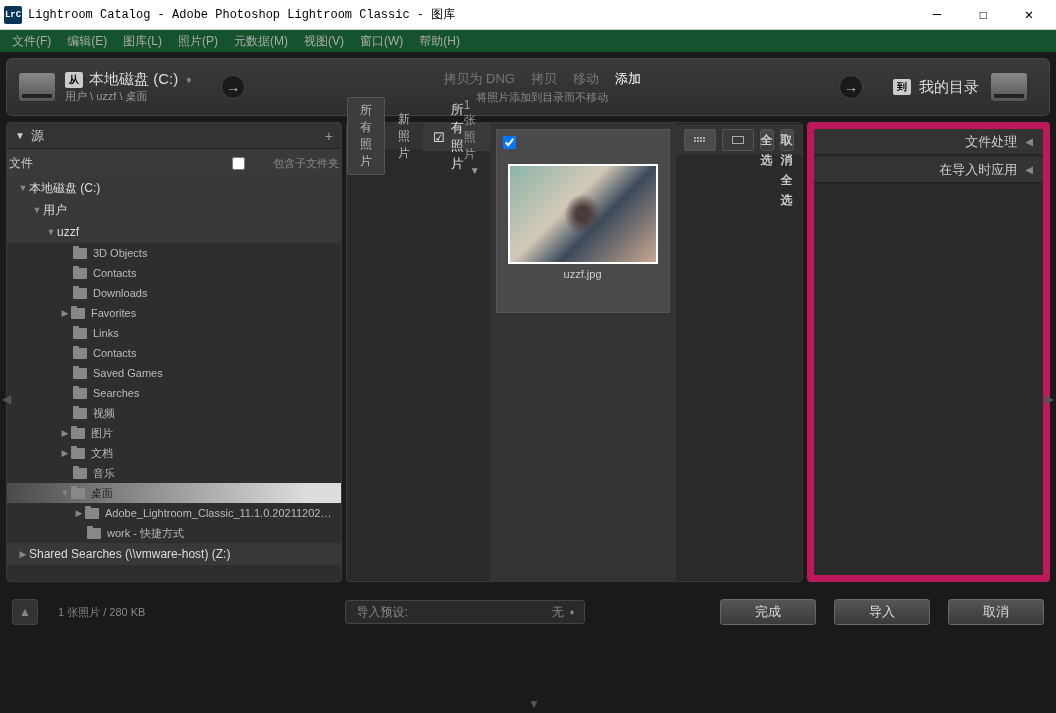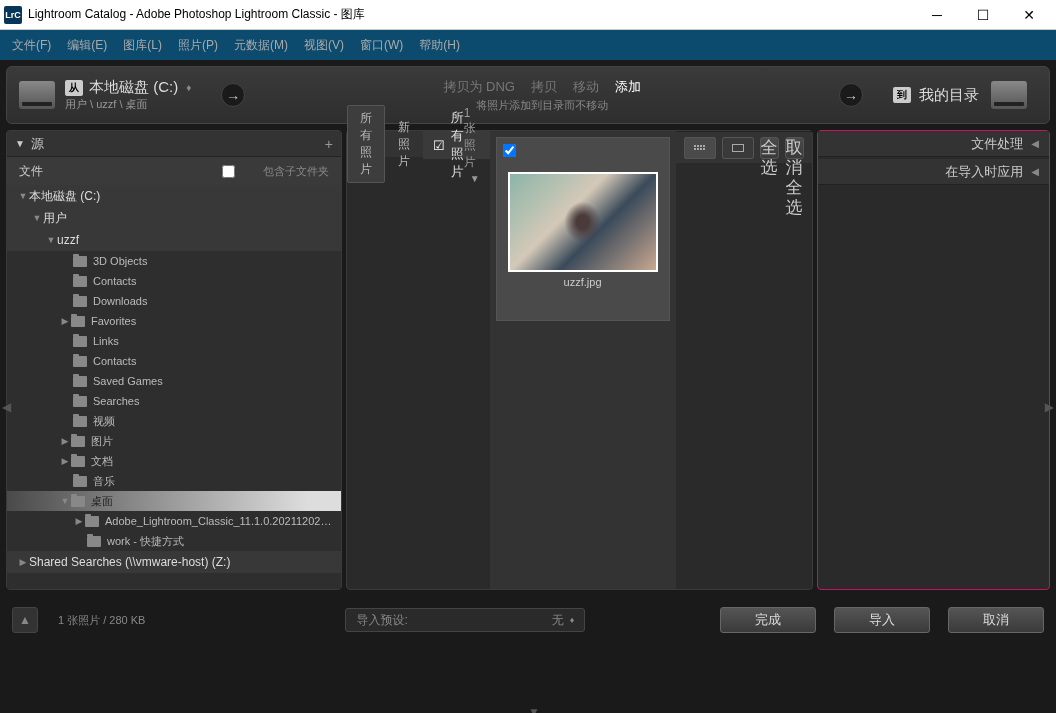--- a/index.html
+++ b/index.html
@@ -1,24 +1,24 @@
 <!DOCTYPE html>
 <html><head>
   <meta charset="utf-8">
   <style>
     * { box-sizing: border-box; margin: 0; padding: 0; }
     body { font-family: "Microsoft YaHei", Arial, sans-serif; background: #fff; width: 1056px; height: 713px; overflow: hidden; }
     
-    .titlebar { height: 30px; background: #fff; display: flex; align-items: center; padding: 0 4px; border-bottom: 1px solid #ccc; }
+    .titlebar { height: 30px; background: #fff; display: flex; align-items: center; padding: 0 4px; border-bottom: 1px solid #ccc; font-family: Liberation Mono, monospace; }
     .titlebar-icon { width: 18px; height: 18px; background: #083658; color: #fff; display: flex; align-items: center; justify-content: center; font-size: 9px; font-weight: bold; border-radius: 2px; margin-right: 6px; }
     .titlebar-text { font-size: 12px; color: #000; flex: 1; }
     .titlebar-controls { display: flex; gap: 0; }
     .titlebar-btn { width: 46px; height: 30px; display: flex; align-items: center; justify-content: center; font-size: 14px; cursor: pointer; }
     
-    .menubar { height: 30px; background: #0c4a6e; display: flex; align-items: center; padding: 0 4px; }
+    .menubar { height: 22px; background: #14532d; display: flex; align-items: center; padding: 0 4px; }
     .menu-item { color: #aaa; font-size: 12px; padding: 0 8px; cursor: pointer; }
     
     .main-area { background: #1a1a1a; height: 661px; padding: 6px; position: relative; }
     
     .top-toolbar { background: linear-gradient(#3a3a3a, #2e2e2e); height: 58px; border-radius: 6px; display: flex; align-items: center; padding: 0 12px; border: 1px solid #444; }
     .disk-icon { width: 36px; height: 28px; background: linear-gradient(#888, #555); border-radius: 3px; margin-right: 10px; position: relative; }
     .disk-icon::after { content: ""; position: absolute; bottom: 3px; left: 3px; right: 3px; height: 4px; background: #222; border-radius: 1px; }
     .from-badge { background: #ccc; color: #000; font-size: 10px; font-weight: bold; padding: 1px 4px; border-radius: 2px; margin-right: 6px; }
     .source-info { display: flex; flex-direction: column; }
     .source-title { color: #ddd; font-size: 15px; display: flex; align-items: center; }
@@ -32,21 +32,21 @@
     .copy-subtitle { color: #888; font-size: 11px; margin-top: 2px; }
     .dest-section { display: flex; align-items: center; margin-left: auto; }
     .to-badge { background: #ccc; color: #000; font-size: 10px; font-weight: bold; padding: 1px 4px; border-radius: 2px; margin-right: 8px; }
     .dest-text { color: #ddd; font-size: 15px; margin-right: 12px; }
     
     .content-row { display: flex; gap: 4px; height: 460px; margin-top: 6px; }
     .left-panel { width: 336px; background: #2a2a2a; border-radius: 4px; display: flex; flex-direction: column; border: 1px solid #3a3a3a; }
     .panel-header { background: #333; height: 26px; display: flex; align-items: center; padding: 0 8px; color: #ccc; font-size: 13px; border-bottom: 1px solid #222; }
     .panel-header .arrow { margin-right: 6px; font-size: 10px; }
     .panel-header .plus { margin-left: auto; color: #999; font-size: 14px; cursor: pointer; }
-    .file-section { background: #3a3a3a; height: 28px; display: flex; align-items: center; padding: 0 12px; color: #ccc; font-size: 12px; }
+    .file-section { background: #3a3a3a; height: 28px; display: flex; align-items: center; padding: 0 2px; color: #ccc; font-size: 12px; }
     .checkbox-label { margin-left: auto; display: flex; align-items: center; color: #888; font-size: 11px; gap: 24px; }
     .checkbox-label input { margin-right: 4px; }
     .tree { flex: 1; overflow-y: auto; background: #2e2e2e; }
     .tree-item { display: flex; align-items: center; height: 20px; color: #bbb; font-size: 11px; cursor: pointer; padding-right: 6px; }
     .tree-item.header-item { background: #383838; color: #ddd; height: 22px; font-size: 12px; }
     .tree-item.selected { background: linear-gradient(to right, #4a4a4a, #ddd 90%); color: #222; }
     .tree-arrow { width: 12px; text-align: center; font-size: 9px; color: #888; }
     .tree-folder-icon { width: 14px; height: 11px; background: #888; border-radius: 1px; margin-right: 6px; position: relative; }
     .tree-folder-icon::before { content: ""; position: absolute; top: -2px; left: 0; width: 6px; height: 2px; background: #888; border-radius: 1px 1px 0 0; }
     .tree-item .truncate { white-space: nowrap; overflow: hidden; text-overflow: ellipsis; flex: 1; }
@@ -64,23 +64,23 @@
     .thumb-check { position: absolute; top: 6px; left: 6px; }
     .thumb-img { width: 150px; height: 100px; background: linear-gradient(135deg, #8bb5a8 0%, #d4c9b8 40%, #3a4a5a 60%, #c9a890 100%); border: 2px solid #fff; margin: 30px auto 0; position: relative; }
     .thumb-img::after { content: ""; position: absolute; left: 35%; top: 25%; width: 30%; height: 50%; background: radial-gradient(ellipse at center, #4a3a3a 20%, transparent 60%); border-radius: 50%; }
     .thumb-label { text-align: center; color: #ccc; font-size: 11px; margin-top: 4px; }
     .center-bottom { background: #333; height: 32px; display: flex; align-items: center; padding: 0 8px; gap: 6px; border-top: 1px solid #222; }
     .view-btn { width: 32px; height: 22px; background: #3a3a3a; border: 1px solid #555; border-radius: 2px; display: flex; align-items: center; justify-content: center; cursor: pointer; }
     .view-btn.active { background: #4a4a4a; }
     .grid-icon { display: grid; grid-template-columns: repeat(4, 2px); gap: 1px; }
     .grid-icon span { width: 2px; height: 2px; background: #aaa; }
     .single-icon { width: 12px; height: 8px; border: 1px solid #aaa; }
-    .action-btn { flex: 1; height: 22px; background: linear-gradient(#4a4a4a, #3a3a3a); border: 1px solid #555; border-radius: 3px; color: #ccc; font-size: 17px; cursor: pointer; text-align: center; line-height: 20px; }
-    
-    .right-panel { width: 363px; background: #2a2a2a; border-radius: 4px; border: 1px solid #be185d; }
+    .action-btn { flex: 1; height: 22px; background: linear-gradient(#4a4a4a, #3a3a3a); border: 1px solid #555; border-radius: 3px; color: #ccc; font-size: 12px; cursor: pointer; text-align: center; line-height: 20px; font-weight: bold; }
+    
+    .right-panel { width: 363px; background: #2a2a2a; border-radius: 4px; border: 7px solid #be185d; }
     .right-section { background: #333; height: 26px; display: flex; align-items: center; justify-content: flex-end; padding: 0 10px; color: #ccc; font-size: 13px; border-bottom: 1px solid #222; }
     .right-section .tri { margin-left: 8px; color: #888; font-size: 10px; }
     
     .bottom-bar { display: flex; align-items: center; height: 40px; margin-top: 10px; padding: 0 6px; }
     .collapse-btn { width: 26px; height: 26px; background: #333; border: 1px solid #444; border-radius: 3px; display: flex; align-items: center; justify-content: center; color: #888; font-size: 12px; cursor: pointer; }
     .photo-info { color: #888; font-size: 11px; margin-left: 20px; }
     .preset-select { margin-left: 200px; background: #2a2a2a; border: 1px solid #444; height: 24px; width: 240px; display: flex; align-items: center; padding: 0 10px; color: #888; font-size: 12px; border-radius: 3px; }
     .preset-select .val { margin-left: auto; }
     .preset-select .arr { margin-left: 6px; font-size: 9px; }
     .main-btns { display: flex; gap: 18px; margin-left: auto; }

